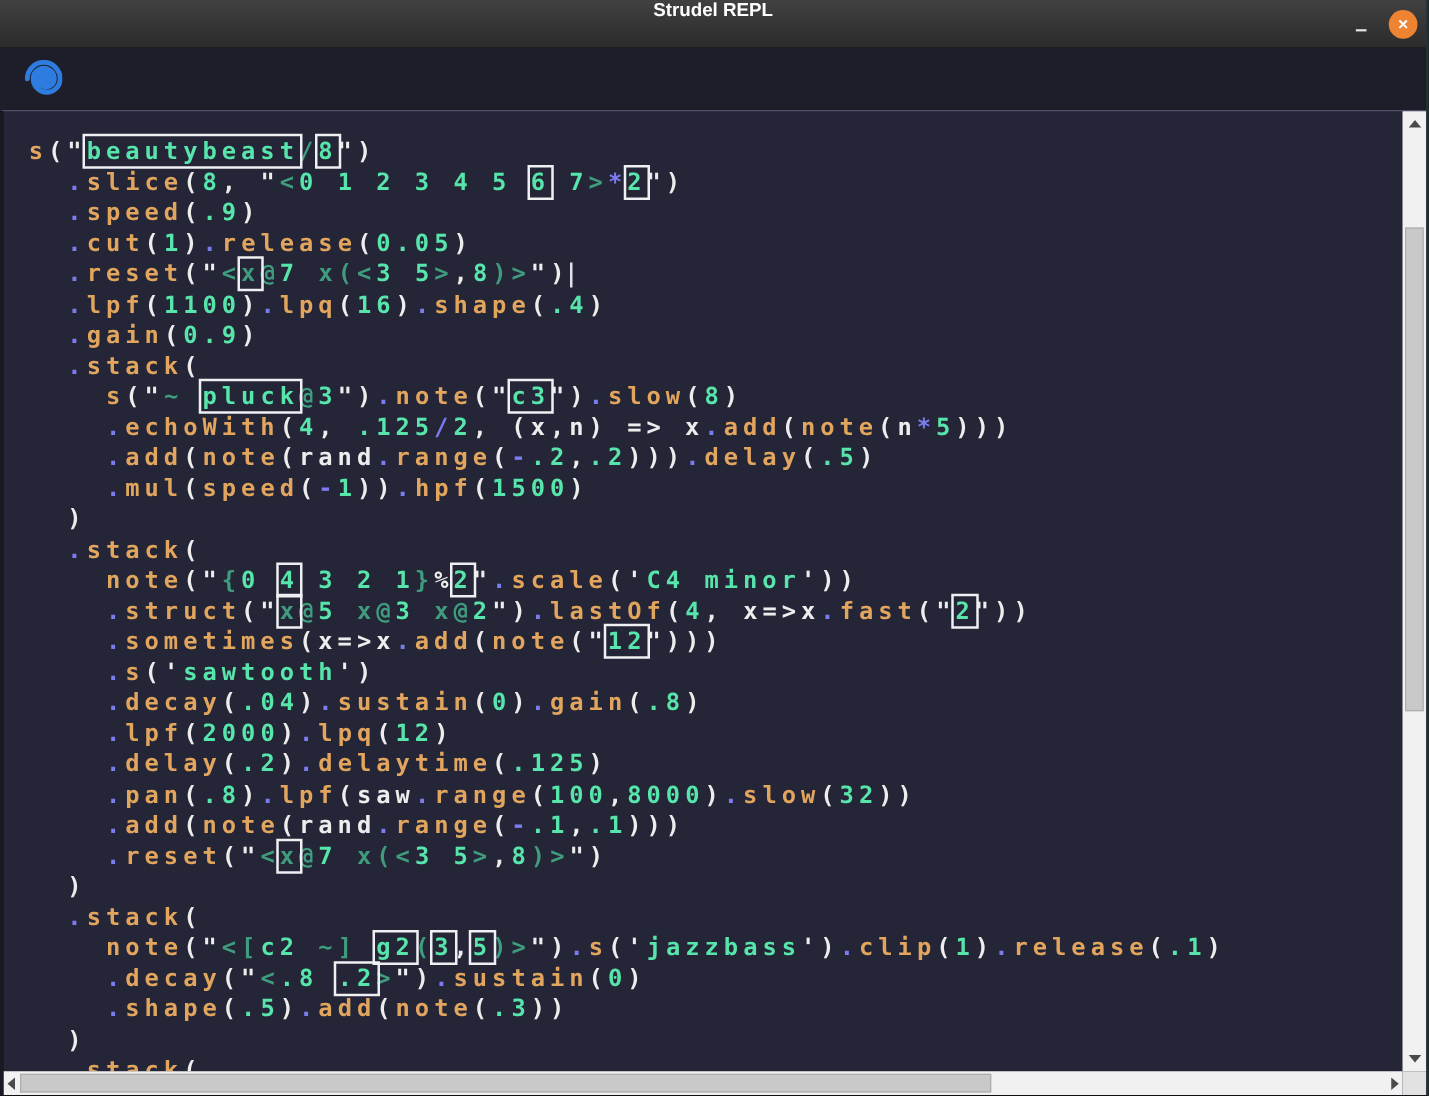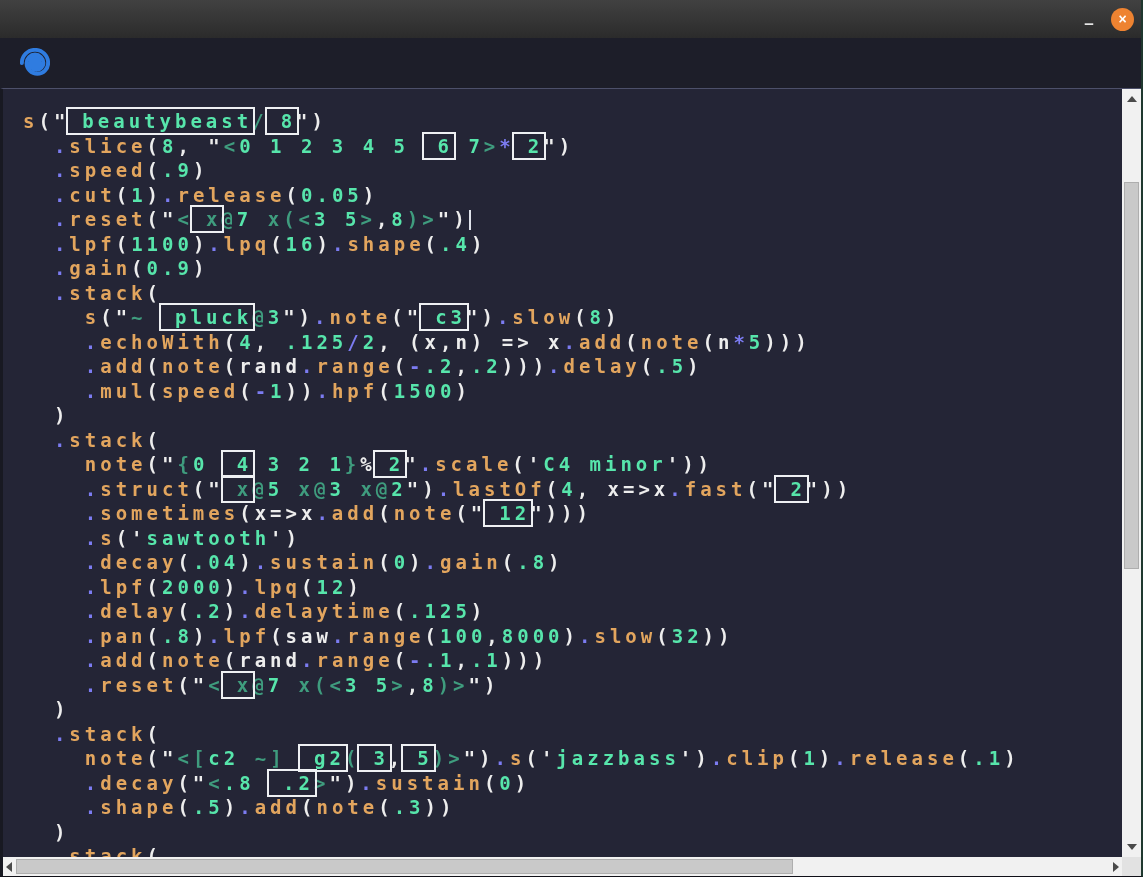--- a/index.html
+++ b/index.html
@@ -25,21 +25,21 @@
   .code{position:absolute;top:0;left:0;right:21px;bottom:19px;overflow:hidden;
         padding:20px 0 0 20px;
         font:bold 19px "DejaVu Sans Mono",monospace;letter-spacing:4px;
         line-height:24.5px;white-space:pre;color:var(--c-pun,#ededed);}
   .line{height:24.5px;}
   .tok-fn{color:var(--c-fn,#e2a55e);}
   .tok-val{color:var(--c-val,#57e5ab);}
   .tok-dim{color:var(--c-dim,#3f9c7e);}
   .tok-op{color:var(--c-op,#7c7cf2);}
   .tok-pun{color:var(--c-pun,#ededed);}
-  .boxed{outline:2px solid var(--c-box,#eef0f3);outline-offset:1px;padding-left:13px;}
+  .boxed{outline:2px solid var(--c-box,#eef0f3);outline-offset:1px;}
   .tok-caret{display:inline-block;width:2px;height:20px;background:#dfe2ea;vertical-align:text-bottom;}
   
   .vscroll{position:absolute;top:0;right:0;bottom:19px;width:19px;background:#f1f1f1;}
   .vthumb{position:absolute;top:93px;left:2px;right:2px;height:387px;
           background:#c9c9c9;border:1px solid #aeaeae;box-sizing:border-box;}
   .hscroll{position:absolute;left:0;right:19px;bottom:0;height:19px;background:#f1f1f1;}
   .hthumb{position:absolute;left:13px;top:2px;height:15px;width:777px;
           background:#c9c9c9;border:1px solid #aeaeae;box-sizing:border-box;}
   .corner{position:absolute;right:0;bottom:0;width:19px;height:19px;background:#e2e2e2;}
   .sbtn{position:absolute;width:19px;height:16px;display:flex;align-items:center;justify-content:center;}
@@ -50,20 +50,21 @@
   .tri-down{border-left:5px solid transparent;border-right:5px solid transparent;border-top:6px solid #4a4a4a;}
   .tri-left{border-top:5px solid transparent;border-bottom:5px solid transparent;border-right:6px solid #4a4a4a;}
   .tri-right{border-top:5px solid transparent;border-bottom:5px solid transparent;border-left:6px solid #4a4a4a;}
 </style>
 </head>
 <body>
 
 <div class="window">
 
   <div class="titlebar">
+    <div class="title">Strudel REPL</div>
     <div class="controls">
       <div class="min-btn">–</div>
       <div class="close-btn">×</div>
     </div>
   </div>
 
   <div class="header">
     <svg class="logo" viewBox="0 0 32 32">
       <path d="M2 16 A14 14 0 0 1 30 16 A11.5 11.5 0 0 1 7 16 A9 9 0 0 1 25 16 A7 7 0 0 1 11 16 A5 5 0 0 1 21 16 A3.5 3.5 0 0 1 14 16 A2 2 0 0 1 18 16" fill="none" stroke="#2f7ce0" stroke-width="4.2" stroke-linecap="round"></path>
     </svg>

